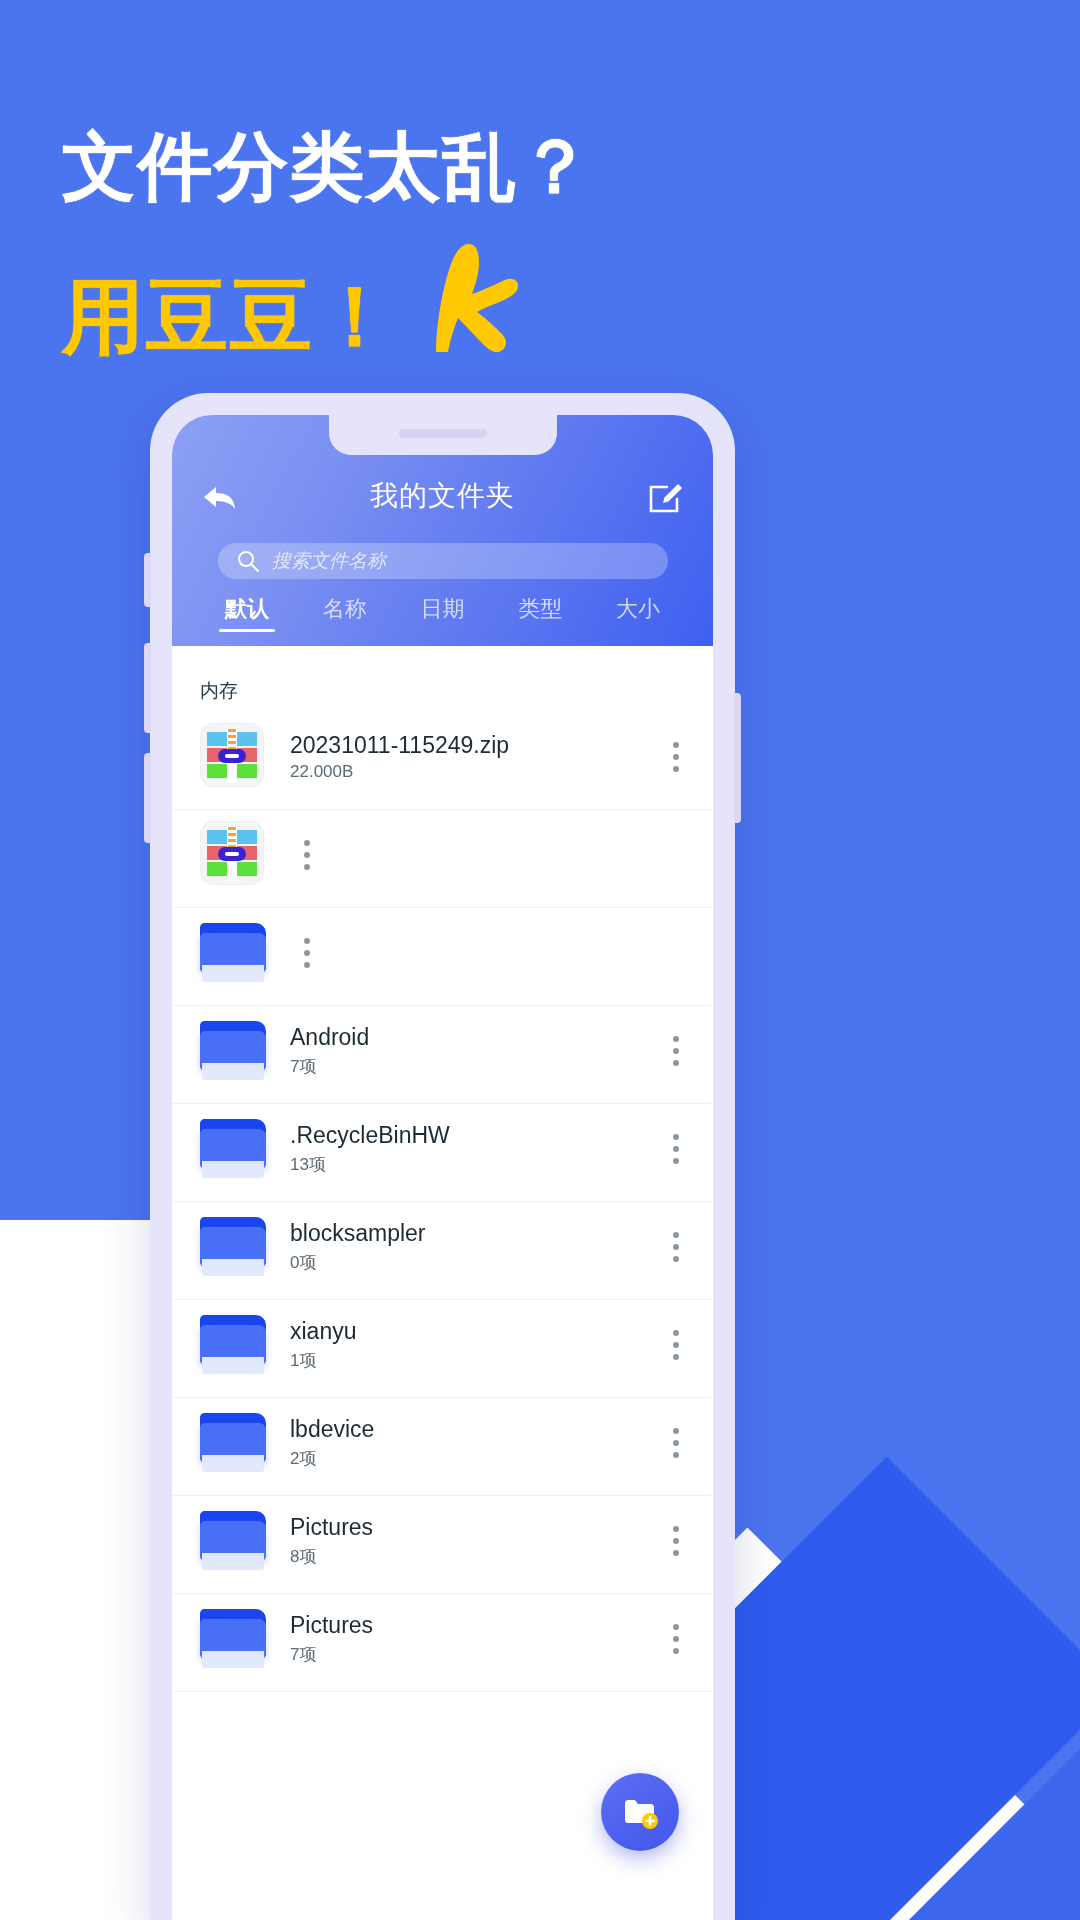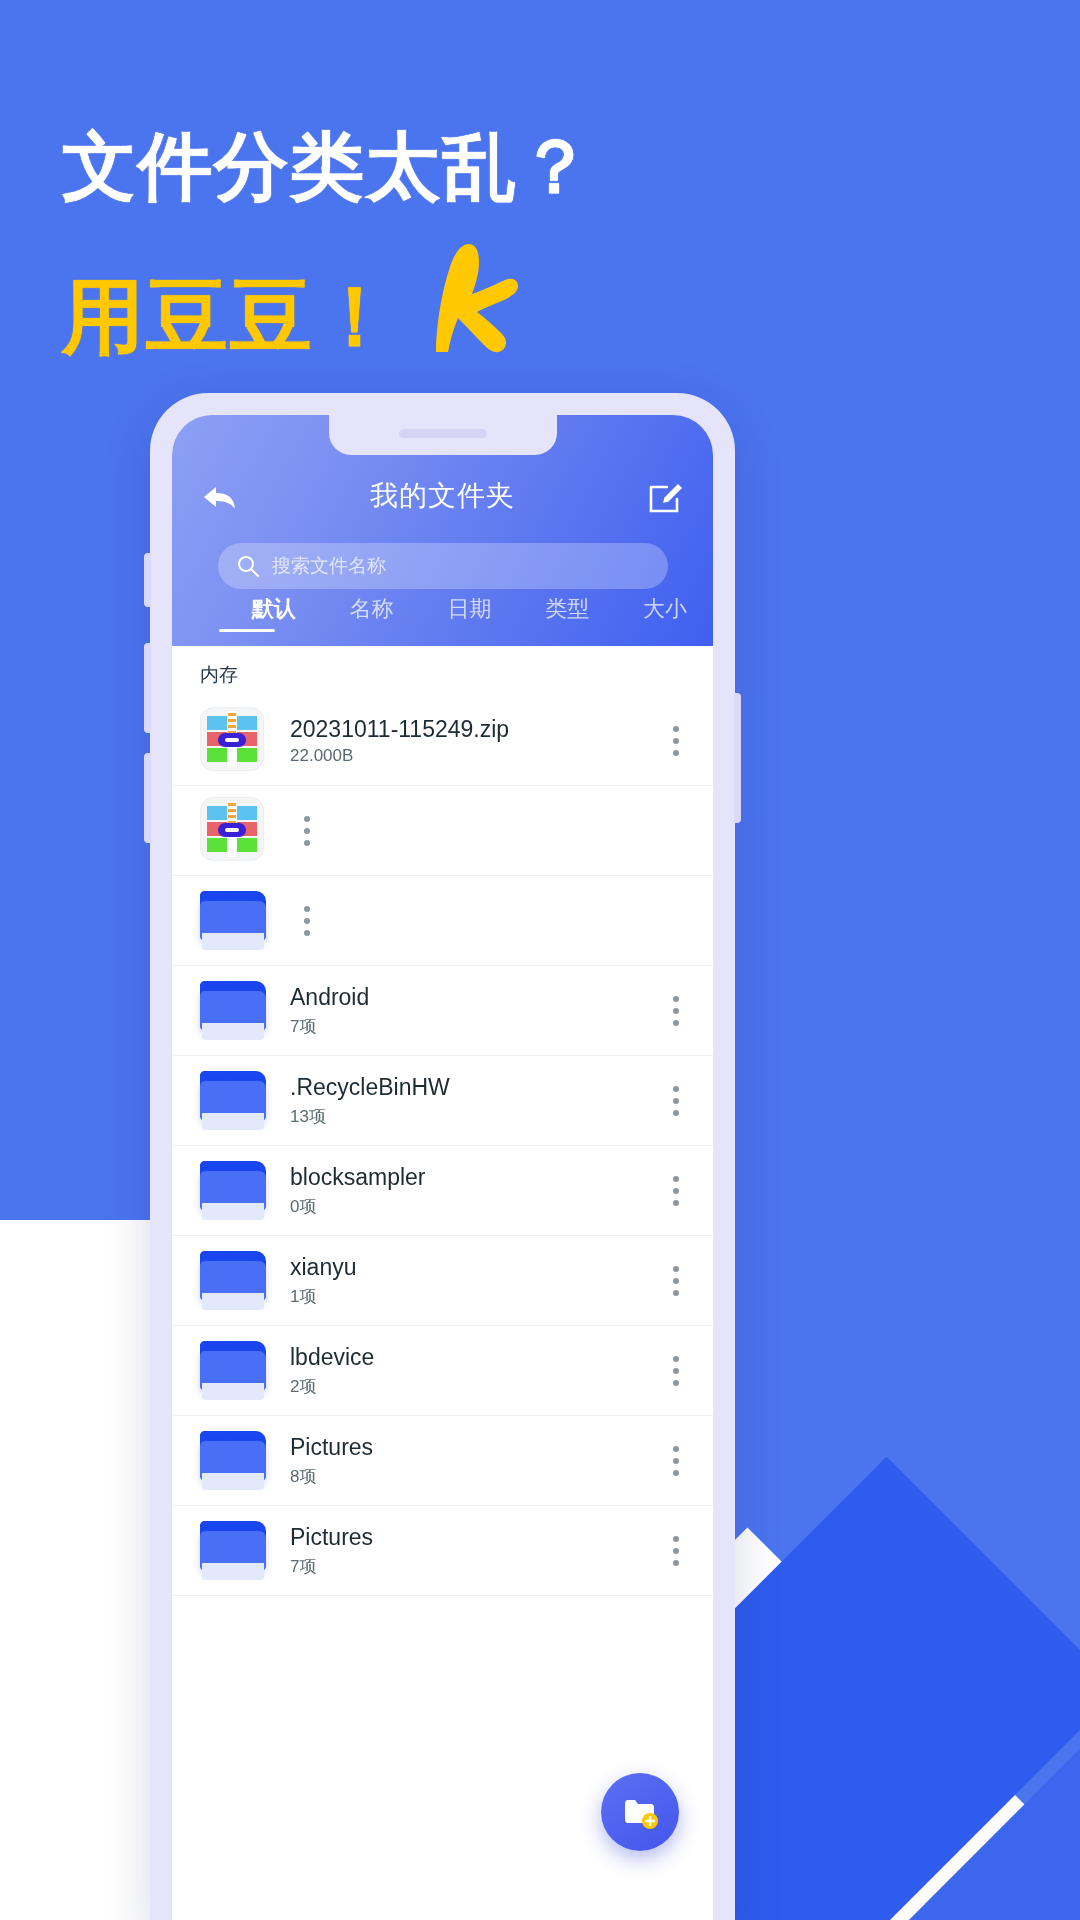--- a/index.html
+++ b/index.html
@@ -78,40 +78,40 @@
   }
   .hdr-top{position:absolute;top:58px;left:0;right:0;height:56px;padding-left:36px;}
   .back-btn{position:absolute;left:24px;top:2px;width:46px;height:46px;cursor:pointer;}
   .title{
     position:absolute;left:0;right:0;top:4px;text-align:center;
     font-size:28px;color:#ffffff;letter-spacing:1px;
   }
   .edit-btn{position:absolute;right:26px;top:4px;width:42px;height:42px;cursor:pointer;}
 
   .search-bar{
-    position:absolute;left:46px;top:128px;width:450px;height:46px;
-    background:rgba(255,255,255,.26);border-radius:23px;display:flex;align-items:center;
+    position:absolute;left:46px;top:128px;width:450px;height:36px;
+    background:rgba(255,255,255,.26);border-radius:23px;display:flex;align-items:center;font-style:italic;
   }
   .search-ico{margin-left:18px;margin-right:12px;display:flex;}
   .search-ph{font-size:19px;color:rgba(255,255,255,.72);}
 
   .tabs{position:absolute;left:0;right:0;bottom:14px;display:flex;padding:0 26px;}
-  .tab{flex:1;text-align:right;font-size:22px;color:rgba(255,255,255,.72);position:relative;cursor:pointer;padding-bottom:8px;}
+  .tab{flex:1;text-align:center;font-size:22px;color:rgba(255,255,255,.72);position:relative;cursor:pointer;padding-bottom:8px;}
   .tab.active{color:#ffffff;font-weight:bold;}
   .tab.active:after{
     content:"";position:absolute;left:50%;transform:translateX(-50%);bottom:0;
     width:56px;height:3px;background:#ffffff;border-radius:2px;
   }
 
   
   .list-wrap{position:relative;background:#ffffff;height:1277px;}
-  .section-label{padding:16px 0 8px 28px;font-size:19px;color:#273b4a;}
+  .section-label{padding:32px 0 8px 28px;font-size:19px;color:#273b4a;}
 
   .row{
-    display:flex;align-items:center;height:89px;padding:0 20px 0 28px;position:relative;
+    display:flex;align-items:center;height:89px;padding:0 20px 8px 28px;position:relative;
     border-bottom:1px solid #eef0f2;cursor:pointer;
   }
   .row-icon{width:68px;height:68px;flex:0 0 68px;position:relative;margin-right:22px;}
   .row-text{flex:1;min-width:0;}
   .row-name{font-size:23px;color:#1d2b33;line-height:1.25;white-space:nowrap;overflow:hidden;text-overflow:ellipsis;}
   .row-sub{font-size:17px;color:#5b6a73;margin-top:3px;}
   .row-more{width:34px;height:40px;display:flex;flex-direction:column;justify-content:center;align-items:center;gap:6px;cursor:pointer;}
   .dot{width:6px;height:6px;border-radius:50%;background:#8c98a0;}
 
   

